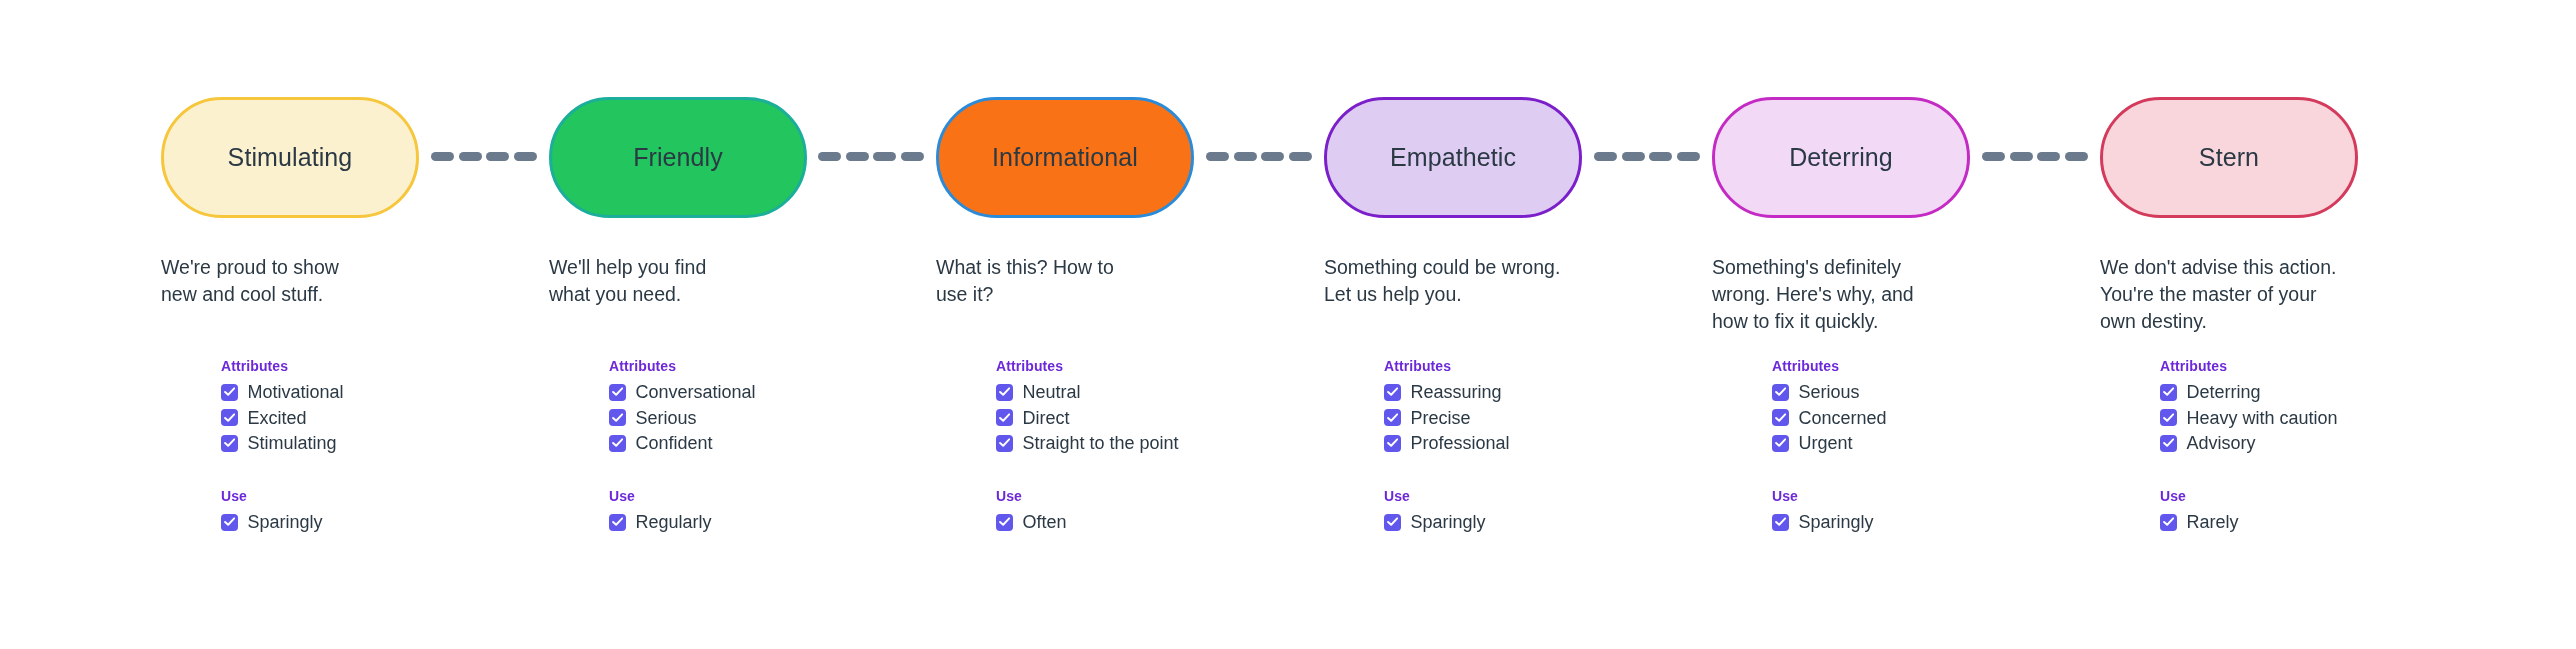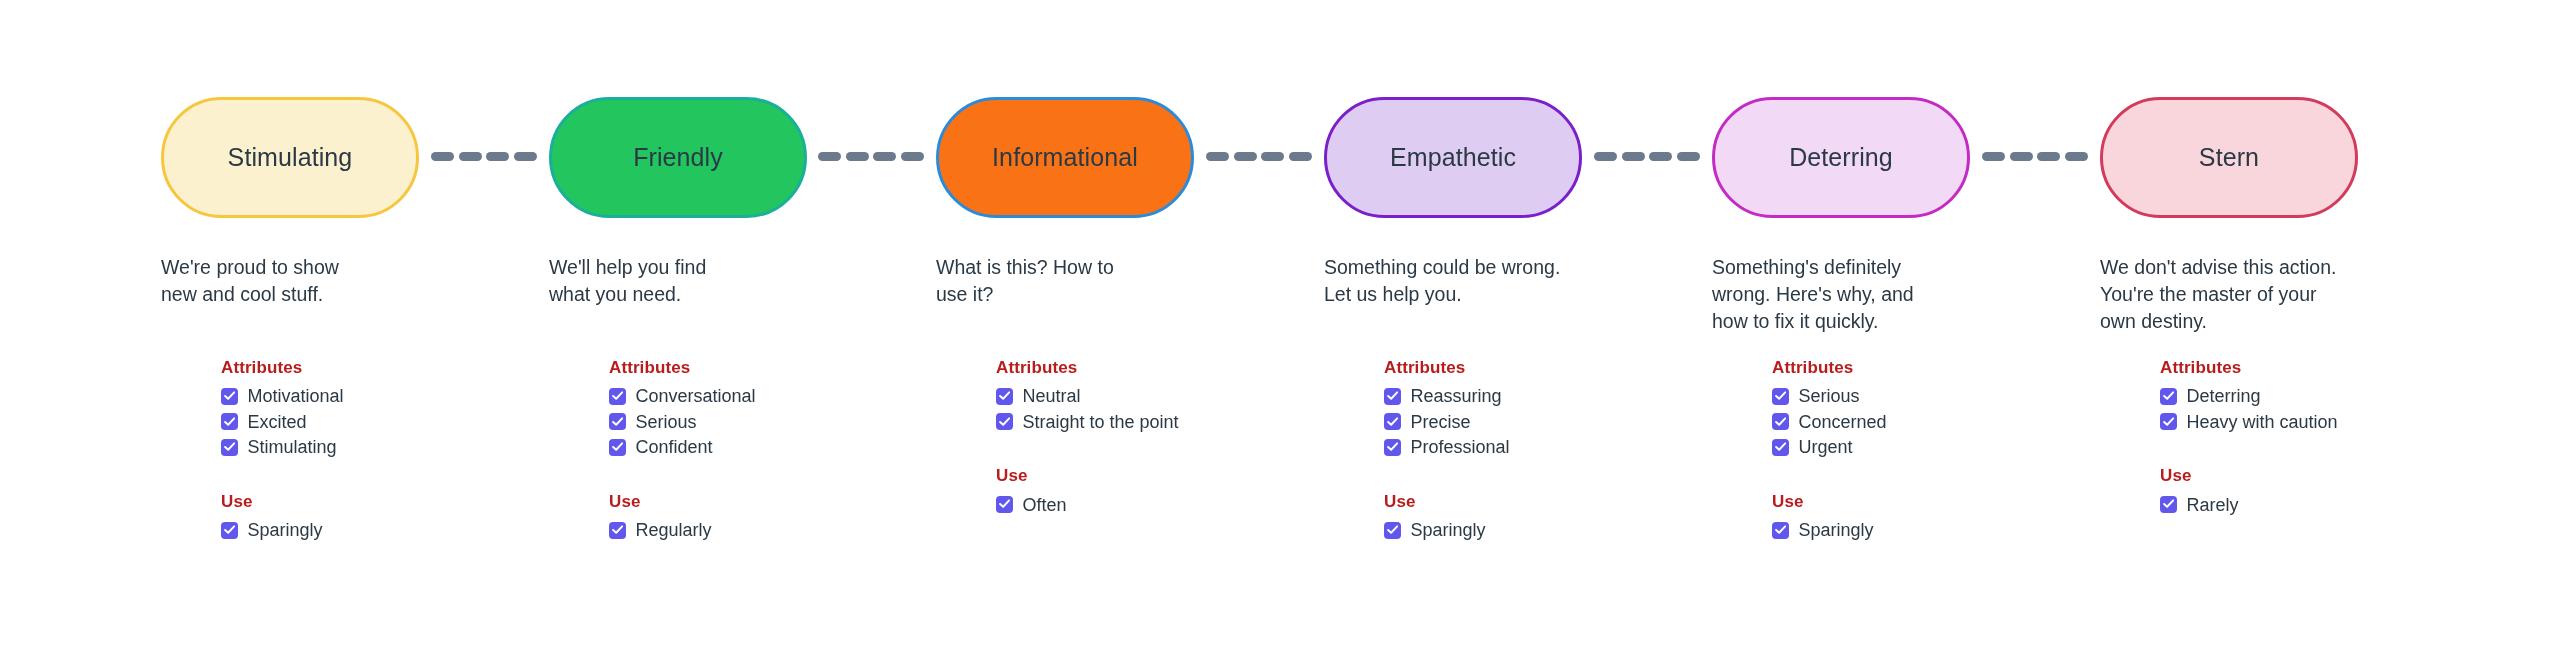--- a/index.html
+++ b/index.html
@@ -70,23 +70,23 @@
   }
 
   .spec {
     position: absolute;
     top: 358px;
     left: 60px;
     width: 315px;
   }
 
   .spec-heading {
-    font-size: 17px;
+    font-size: 14px;
     font-weight: bold;
-    color: #b91c1c;
+    color: #6d28d9;
     letter-spacing: 0.1px;
     margin: 0 0 5.4px 0;
   }
 
   .spec-heading.use-heading {
     margin-top: 32px;
   }
 
   .check-row {
     display: flex;
@@ -253,20 +253,28 @@
               </svg>
             </span>
             <span class="check-label">Neutral</span>
           </div>
           <div class="check-row">
             <span class="checkbox" style="background: rgb(98, 87, 236);">
               <svg viewBox="0 0 17 15" xmlns="http://www.w3.org/2000/svg">
                 <path d="M1.6 7.4 L6.2 11.6 L15.2 2.1" fill="none" stroke="#ffffff" stroke-width="2.9" stroke-linecap="round" stroke-linejoin="round"></path>
               </svg>
             </span>
+            <span class="check-label">Direct</span>
+          </div>
+          <div class="check-row">
+            <span class="checkbox" style="background: rgb(98, 87, 236);">
+              <svg viewBox="0 0 17 15" xmlns="http://www.w3.org/2000/svg">
+                <path d="M1.6 7.4 L6.2 11.6 L15.2 2.1" fill="none" stroke="#ffffff" stroke-width="2.9" stroke-linecap="round" stroke-linejoin="round"></path>
+              </svg>
+            </span>
             <span class="check-label">Straight to the point</span>
           </div>
           <div class="spec-heading use-heading">Use</div>
           <div class="check-row">
             <span class="checkbox" style="background: rgb(98, 87, 236);">
               <svg viewBox="0 0 17 15" xmlns="http://www.w3.org/2000/svg">
                 <path d="M1.6 7.4 L6.2 11.6 L15.2 2.1" fill="none" stroke="#ffffff" stroke-width="2.9" stroke-linecap="round" stroke-linejoin="round"></path>
               </svg>
             </span>
             <span class="check-label">Often</span>
@@ -396,20 +404,28 @@
             <span class="check-label">Deterring</span>
           </div>
           <div class="check-row">
             <span class="checkbox" style="background: rgb(98, 87, 236);">
               <svg viewBox="0 0 17 15" xmlns="http://www.w3.org/2000/svg">
                 <path d="M1.6 7.4 L6.2 11.6 L15.2 2.1" fill="none" stroke="#ffffff" stroke-width="2.9" stroke-linecap="round" stroke-linejoin="round"></path>
               </svg>
             </span>
             <span class="check-label">Heavy with caution</span>
           </div>
+          <div class="check-row">
+            <span class="checkbox" style="background: rgb(98, 87, 236);">
+              <svg viewBox="0 0 17 15" xmlns="http://www.w3.org/2000/svg">
+                <path d="M1.6 7.4 L6.2 11.6 L15.2 2.1" fill="none" stroke="#ffffff" stroke-width="2.9" stroke-linecap="round" stroke-linejoin="round"></path>
+              </svg>
+            </span>
+            <span class="check-label">Advisory</span>
+          </div>
           <div class="spec-heading use-heading">Use</div>
           <div class="check-row">
             <span class="checkbox" style="background: rgb(98, 87, 236);">
               <svg viewBox="0 0 17 15" xmlns="http://www.w3.org/2000/svg">
                 <path d="M1.6 7.4 L6.2 11.6 L15.2 2.1" fill="none" stroke="#ffffff" stroke-width="2.9" stroke-linecap="round" stroke-linejoin="round"></path>
               </svg>
             </span>
             <span class="check-label">Rarely</span>
           </div>
         </div>

